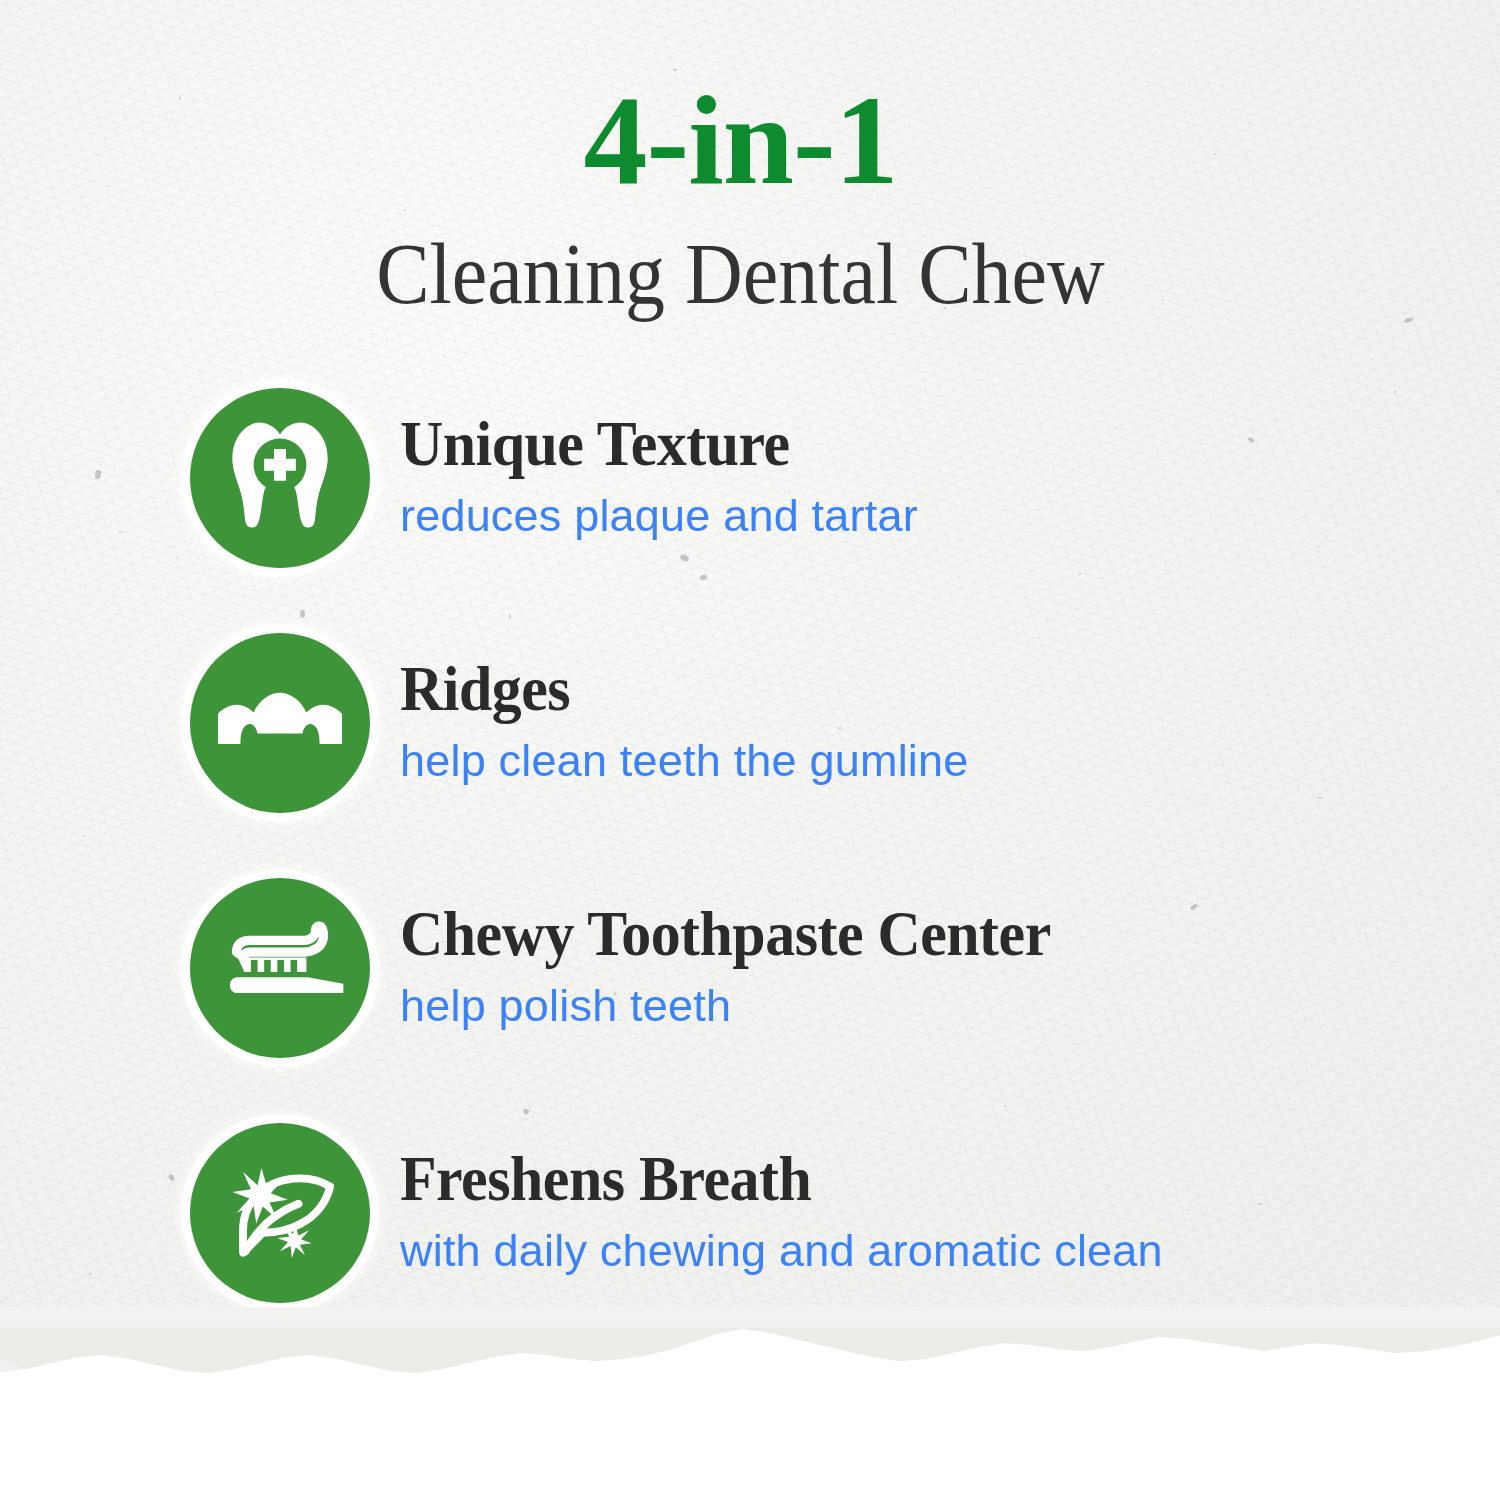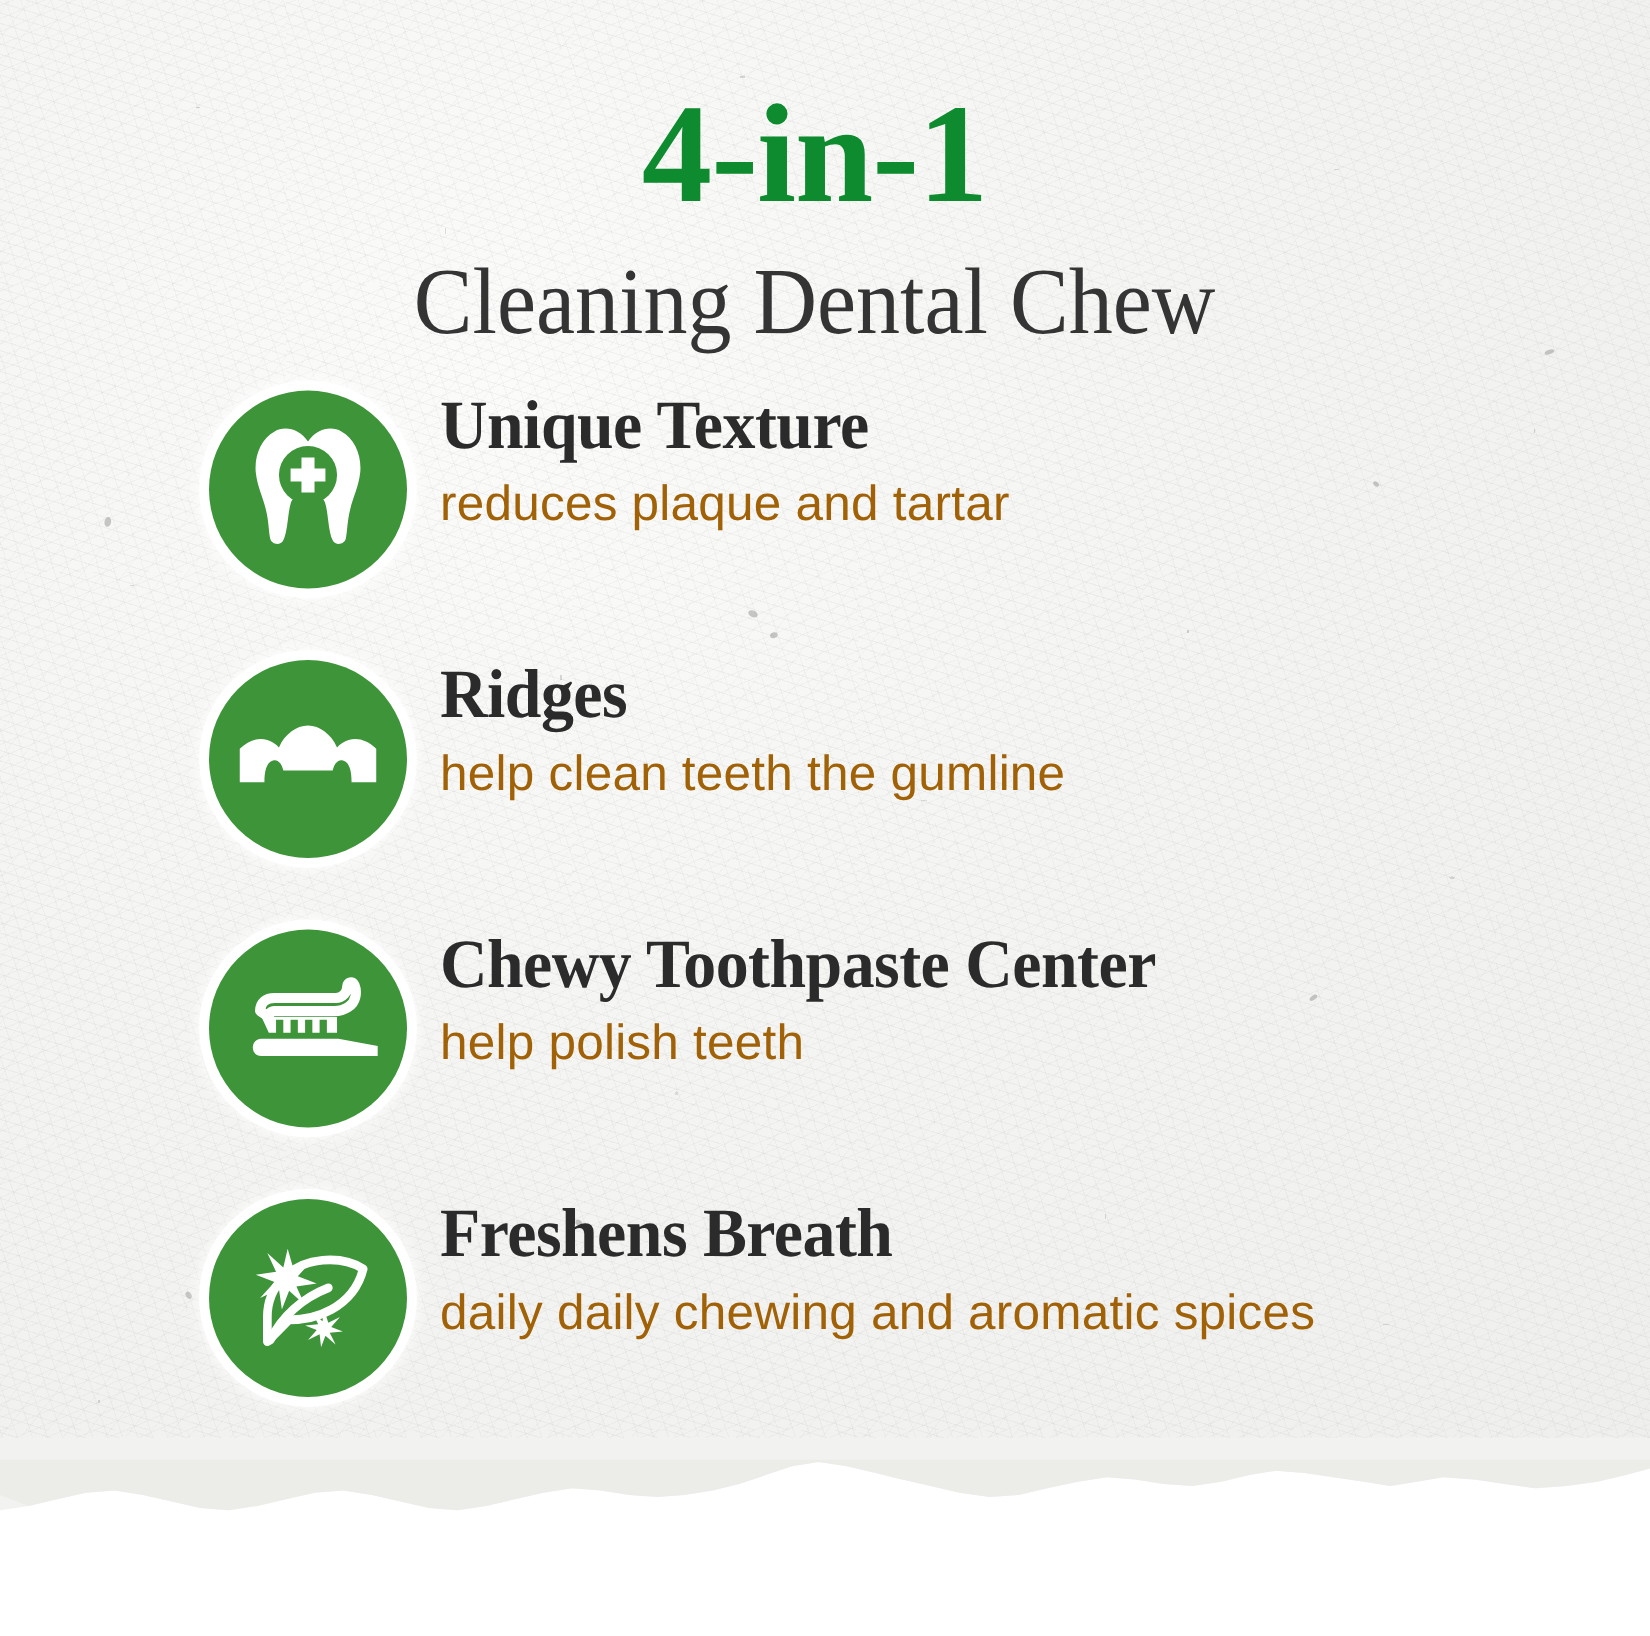--- a/index.html
+++ b/index.html
@@ -78,20 +78,21 @@
     margin-top:18px;
     transform:scaleX(.93);
   }
 
   
   .features { position:absolute; left:0; top:355px; width:1500px; }
   .feature {
     position:relative;
     height:245px;
     display:flex;
+    align-items:center;
   }
   .icon-badge {
     position:relative;
     width:180px; height:180px;
     margin-left:190px;
     flex:0 0 180px;
     border-radius:50%;
     background:#3d9439;
     box-shadow:0 0 0 9px #ffffff, 0 0 14px 9px rgba(255,255,255,.95);
     display:flex; align-items:center; justify-content:center;
@@ -108,21 +109,21 @@
     letter-spacing:-.5px;
     transform:scaleX(.95);
     transform-origin:left center;
     white-space:nowrap;
   }
   .feat-desc {
     font-family:"Liberation Sans", sans-serif;
     font-weight:normal;
     font-size:45px;
     line-height:1.18;
-    color:#a16207;
+    color:#3b82f6;
     margin-top:13px;
     letter-spacing:.2px;
     white-space:nowrap;
   }
 
   
   .torn { position:absolute; left:0; bottom:0; width:1500px; height:180px; }
   .torn svg { display:block; width:1500px; height:180px; }
 </style>
 </head>
@@ -209,21 +210,21 @@
           <path fill="none" stroke="#ffffff" stroke-width="6" stroke-linecap="round" d="M24 79c8-16 22-29 40-36"></path>
 
           <path fill="#ffffff" d="M36 16l4 14 13-6-10 11 13 5-14 2 6 13-11-10-5 13-2-14-13 6 10-11-13-5 14-2-6-13 11 10z"></path>
 
           <path fill="#ffffff" d="M61 58l3 9 8-4-6 7 8 3-9 1 4 8-7-6-3 8-1-9-8 4 6-7-8-3 9-1-4-8 7 6z"></path>
         </svg>
         </span>
       </div>
       <div class="feat-text">
         <div class="feat-title">Freshens Breath</div>
-        <div class="feat-desc">daily daily chewing and aromatic spices</div>
+        <div class="feat-desc">with daily chewing and aromatic clean</div>
       </div>
     </div>
 
   </div>
 
   <div class="torn">
     <svg viewBox="0 0 1500 180" preserveAspectRatio="none" aria-hidden="true">
       <defs>
         <linearGradient id="shd" x1="0" y1="0" x2="0" y2="1">
           <stop offset="0%" stop-color="#b9b9b9" stop-opacity="0.55"></stop>

